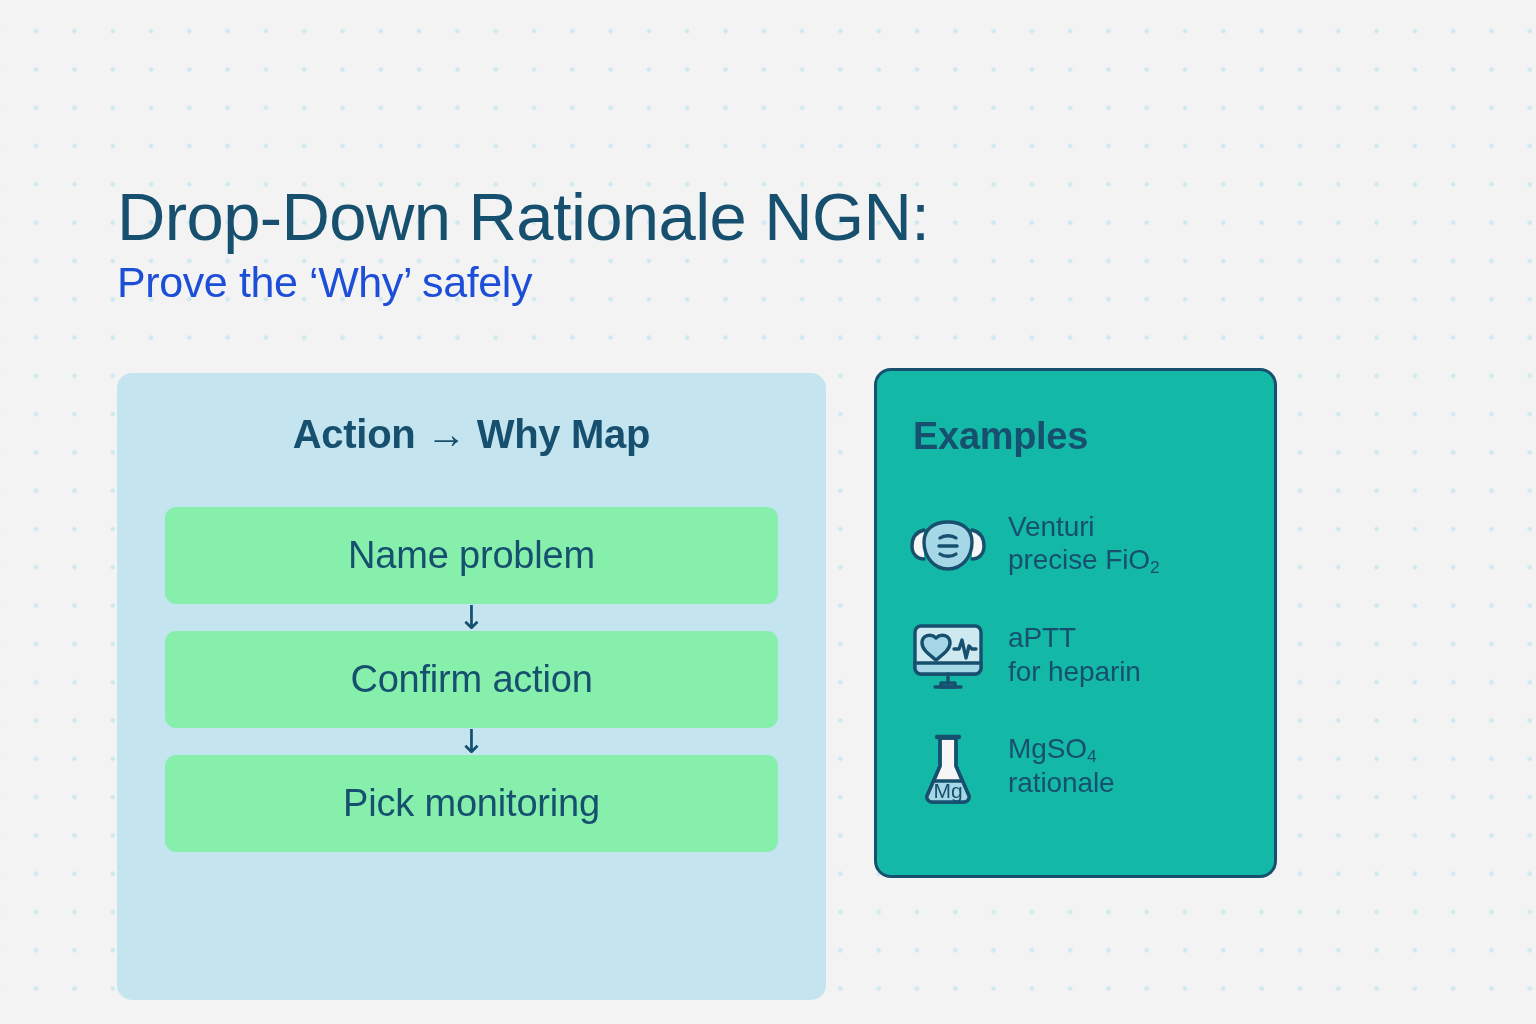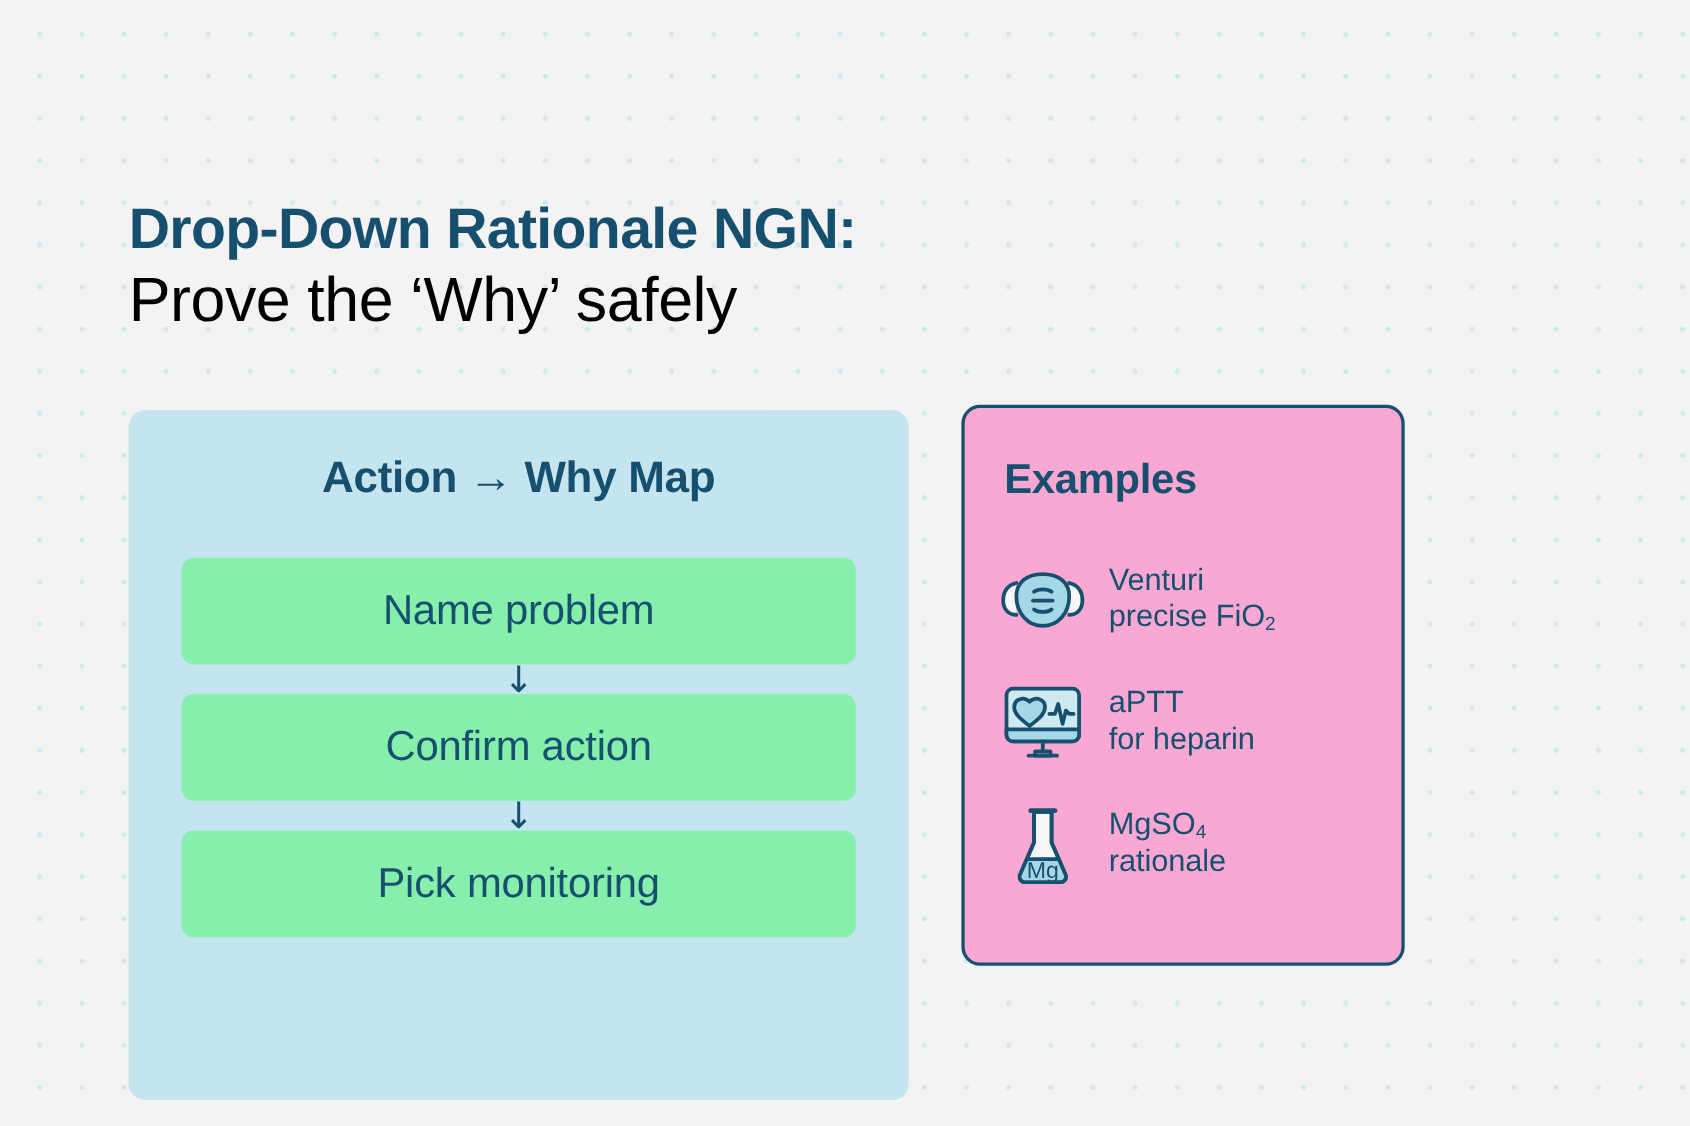--- a/index.html
+++ b/index.html
@@ -20,31 +20,31 @@
   }
 
   
   #title-block {
     position: absolute;
     left: 117px;
     top: 178px;
     width: 1000px;
   }
   #title-line1 {
-    font-size: 52px;
-    font-weight: bold;
+    font-size: 67px;
+    font-weight: normal;
     color: #17506f;
     letter-spacing: -0.6px;
     line-height: 1.17;
     white-space: nowrap;
   }
   #title-line2 {
-    font-size: 57px;
+    font-size: 43px;
     font-weight: normal;
-    color: #000000;
+    color: #1d4ed8;
     letter-spacing: -0.4px;
     line-height: 1.22;
     white-space: nowrap;
   }
 
   
   #flow-card {
     position: absolute;
     left: 117px;
     top: 373px;
@@ -95,21 +95,21 @@
     font-family: "DejaVu Sans", sans-serif;
   }
 
   
   #examples-card {
     position: absolute;
     left: 874px;
     top: 368px;
     width: 403px;
     height: 510px;
-    background: #f9a8d4;
+    background: #14b8a6;
     border: 3px solid #17506f;
     border-radius: 17px;
   }
   #examples-title {
     position: absolute;
     top: 44px;
     left: 36px;
     font-size: 38px;
     font-weight: bold;
     color: #17506f;

